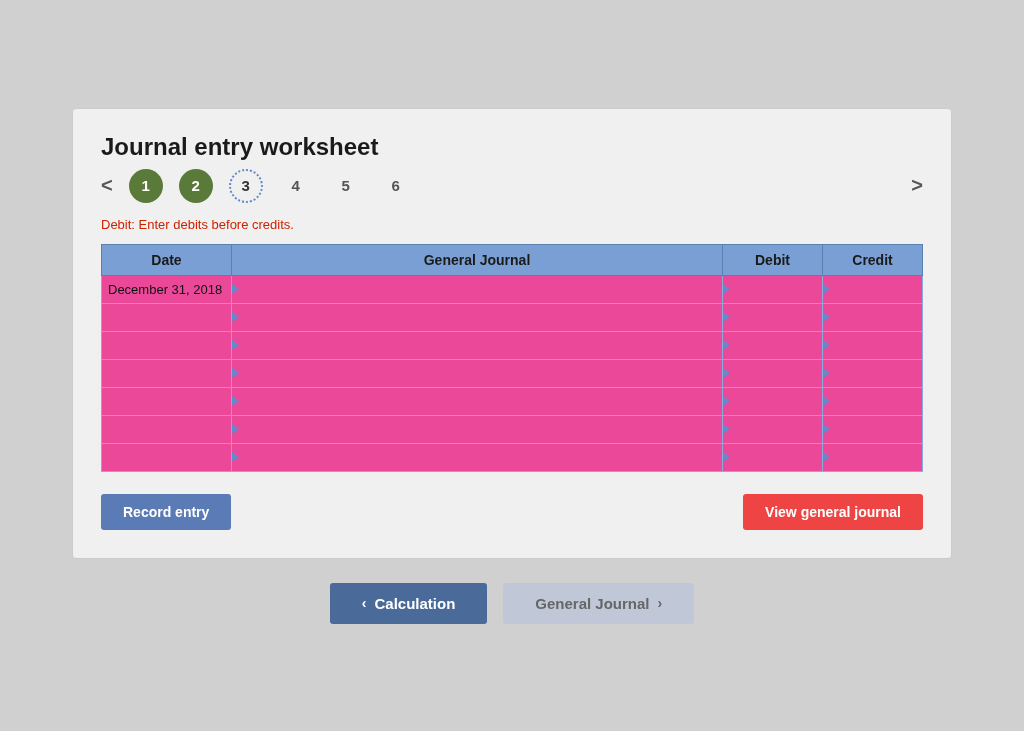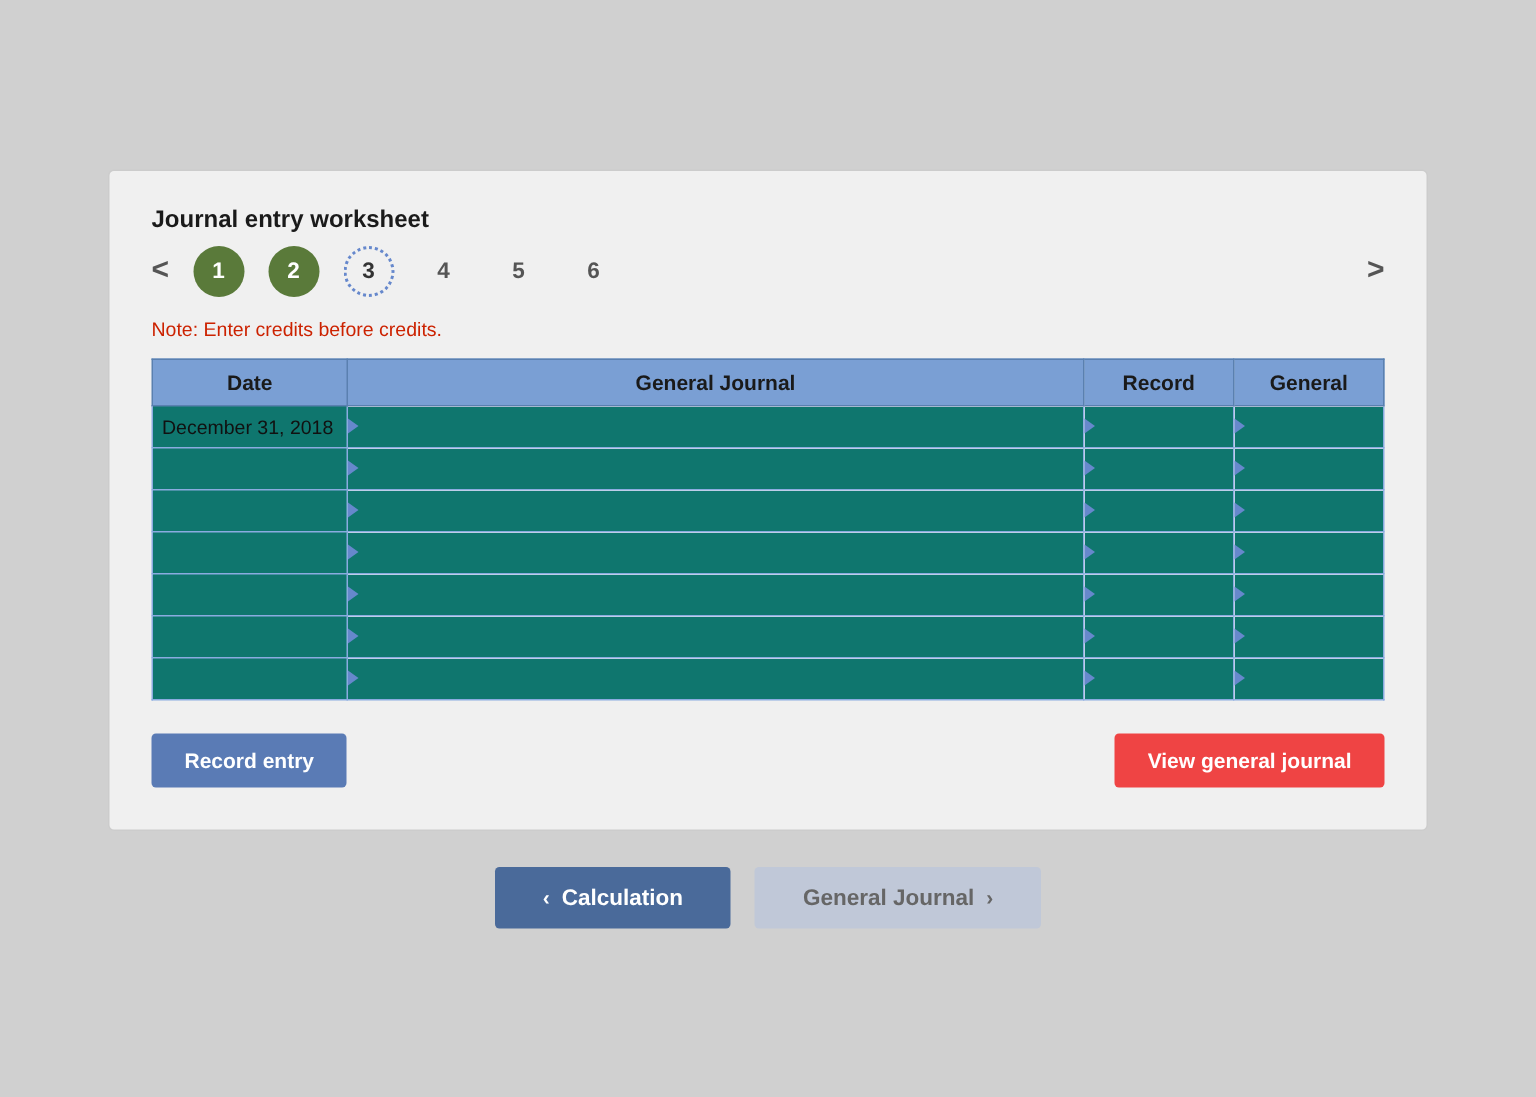--- a/index.html
+++ b/index.html
@@ -17,21 +17,21 @@
     .main-card {
       background: #f0f0f0;
       border: 1px solid #ccc;
       border-radius: 4px;
       padding: 24px 28px 28px 28px;
       width: 880px;
       max-width: 100%;
     }
 
     .page-title {
-      font-size: 16px;
+      font-size: 24px;
       font-weight: bold;
       color: #1a1a1a;
       margin-bottom: 8px;
     }
 
     
     .step-nav {
       display: flex;
       align-items: center;
       gap: 16px;
@@ -121,21 +121,21 @@
       text-align: center;
     }
 
     .journal-table thead th.debit-col,
     .journal-table thead th.credit-col {
       width: 100px;
       text-align: center;
     }
 
     .journal-table tbody tr {
-      background: #0f766e;
+      background: #ec4899;
     }
 
     .journal-table tbody td {
       border: 1px solid #8aabe0;
       height: 28px;
       padding: 2px 4px;
       font-size: 13px;
       vertical-align: middle;
     }
 
@@ -271,29 +271,29 @@
       <span>5</span>
     </div>
     <div class="step-circle inactive">
       <span>6</span>
     </div>
 
     <span class="nav-arrow" style="margin-left:auto;">&gt;</span>
   </div>
 
 
-  <p class="note-text">Note: Enter credits before credits.</p>
+  <p class="note-text">Debit: Enter debits before credits.</p>
 
   <table class="journal-table">
     <thead>
       <tr>
         <th class="date-col">Date</th>
         <th class="journal-col">General Journal</th>
-        <th class="debit-col">Record</th>
-        <th class="credit-col">General</th>
+        <th class="debit-col">Debit</th>
+        <th class="credit-col">Credit</th>
       </tr>
     </thead>
     <tbody id="table-body">
     <tr>
           <td class="date-cell">December 31, 2018</td>
           <td class="journal-cell"><span class="tri-marker"></span><input class="cell-input" style=""></td>
           <td class="debit-cell"><span class="tri-marker"></span><input class="cell-input" style=""></td>
           <td class="credit-cell"><span class="tri-marker"></span><input class="cell-input" style=""></td>
         </tr>
         <tr>

